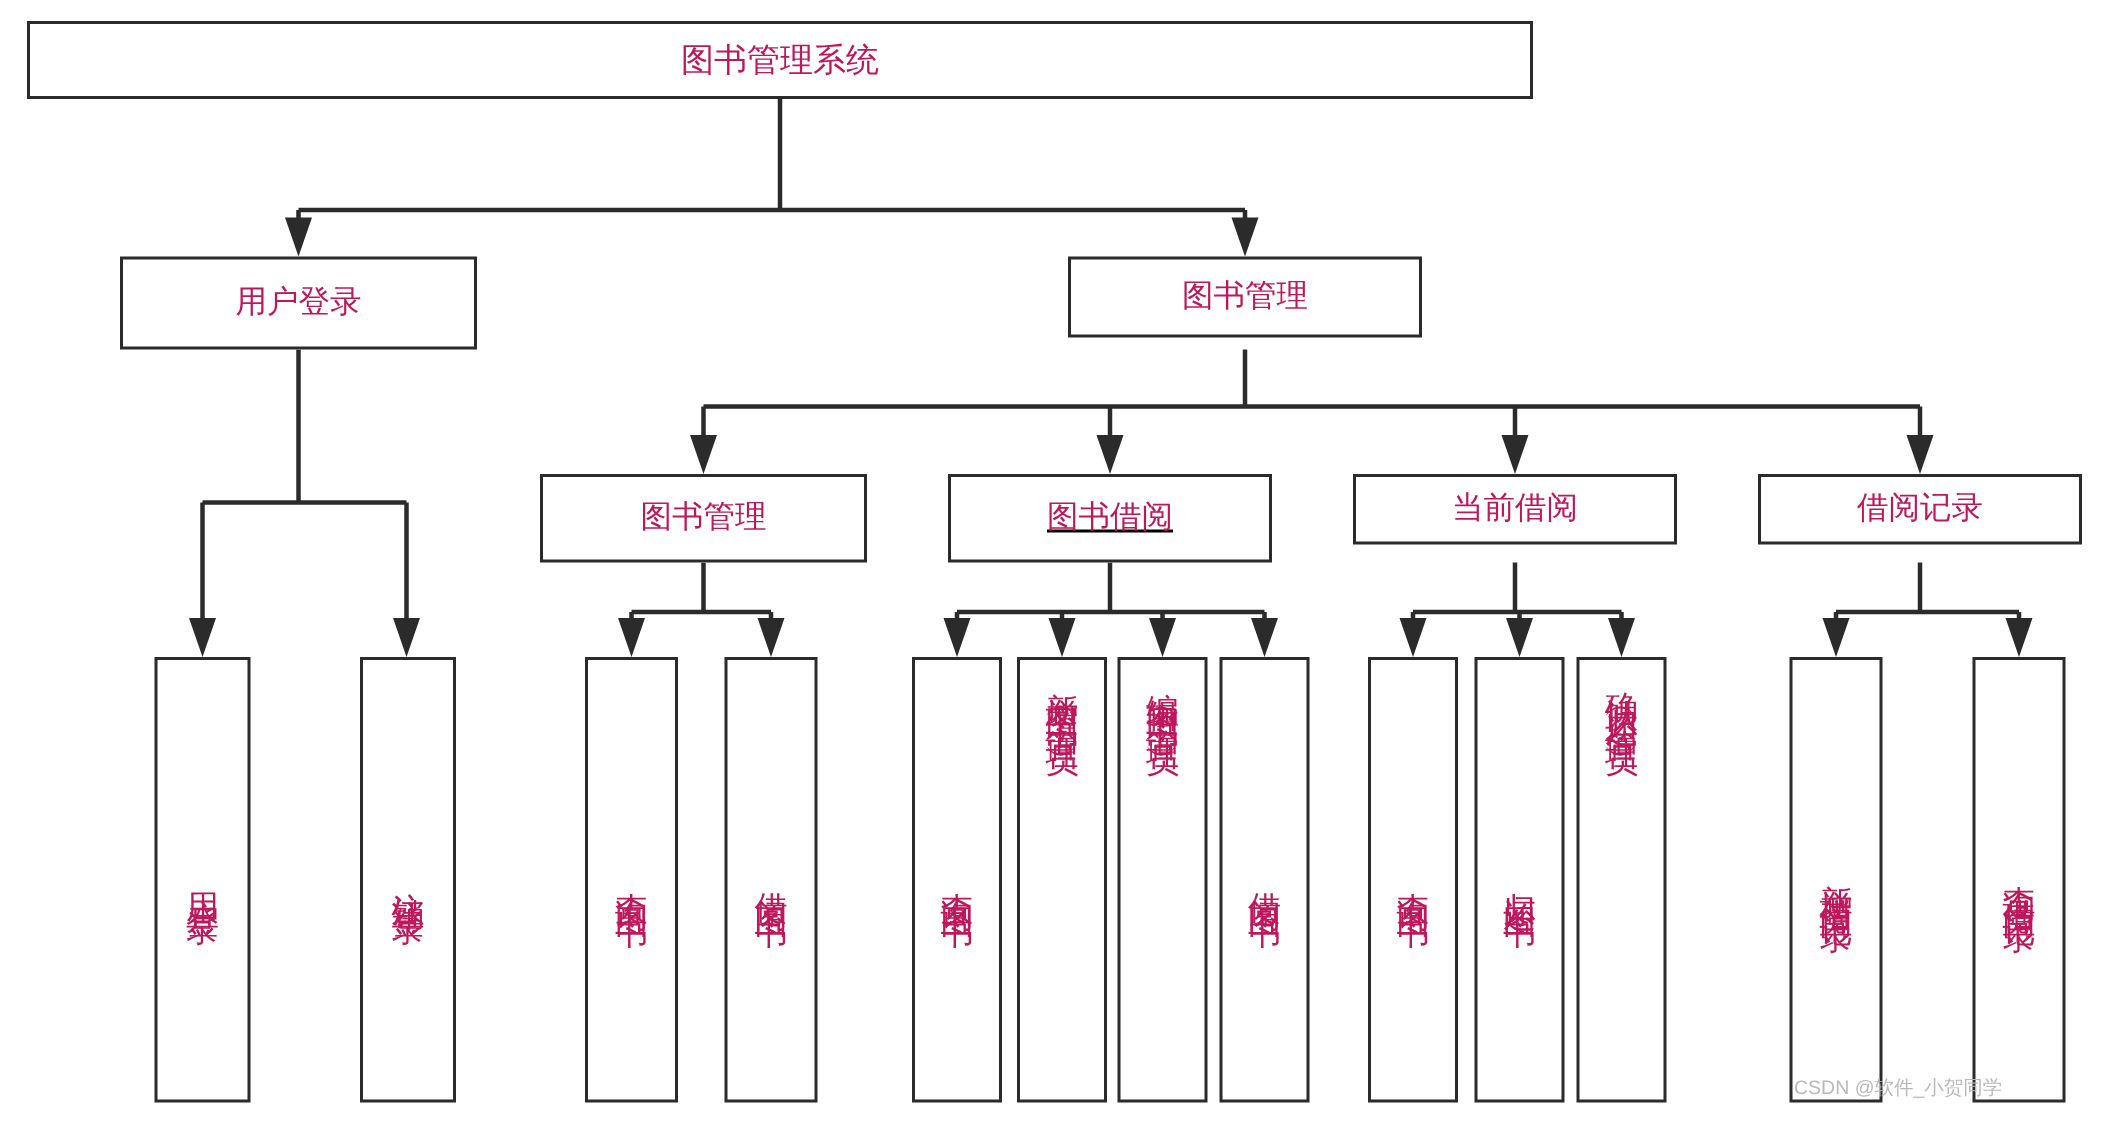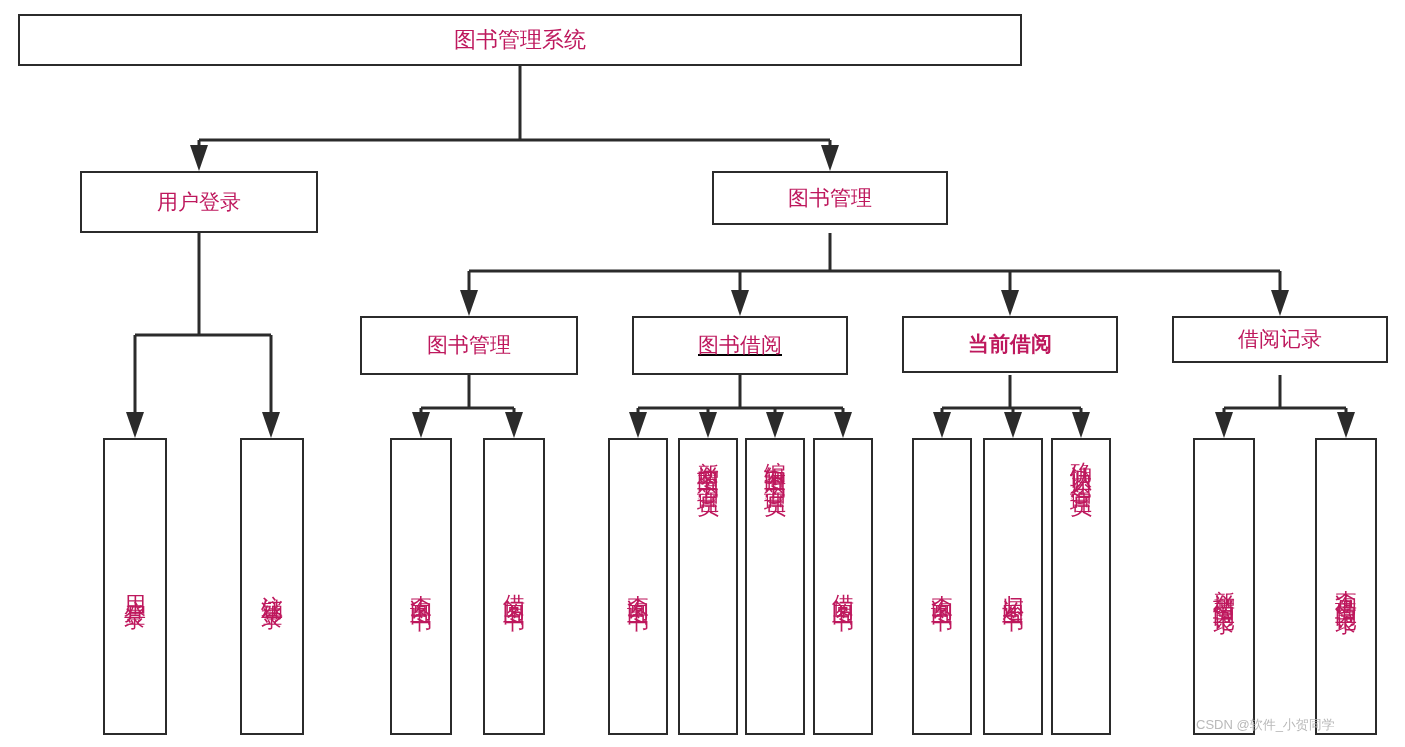--- a/index.html
+++ b/index.html
@@ -147,21 +147,21 @@
         <span class="node-label">图书管理</span>
       </div>
     </div>
   <div id="level2-layer">
       <div class="node-box node-level2" style="left: 360px; top: 316px; width: 218px; height: 59px;">
         <span class="node-label">图书管理</span>
       </div>
       <div class="node-box node-level2" style="left: 632px; top: 316px; width: 216px; height: 59px; text-decoration: underline;">
         <span class="node-label">图书借阅</span>
       </div>
-      <div class="node-box node-level2" style="left: 902px; top: 316px; width: 216px; height: 57px; font-weight: bold;">
+      <div class="node-box node-level2" style="left: 902px; top: 316px; width: 216px; height: 47px;">
         <span class="node-label">当前借阅</span>
       </div>
       <div class="node-box node-level2" style="left: 1172px; top: 316px; width: 216px; height: 47px;">
         <span class="node-label">借阅记录</span>
       </div>
     </div>
   <div id="leaf-layer">
       <div class="node-box node-leaf" style="left: 103px; top: 438px; width: 64px; height: 297px;">
         <span class="node-label">用户登录</span>
       </div>

